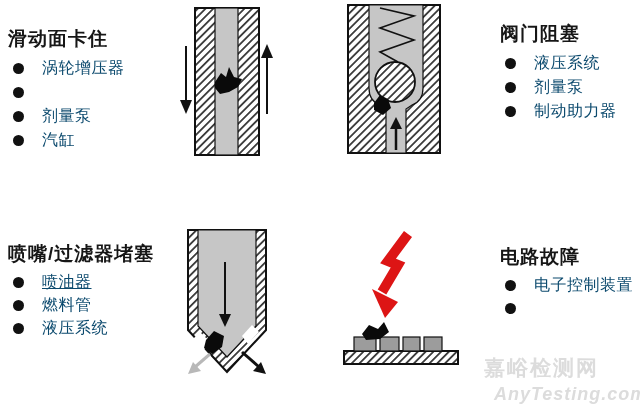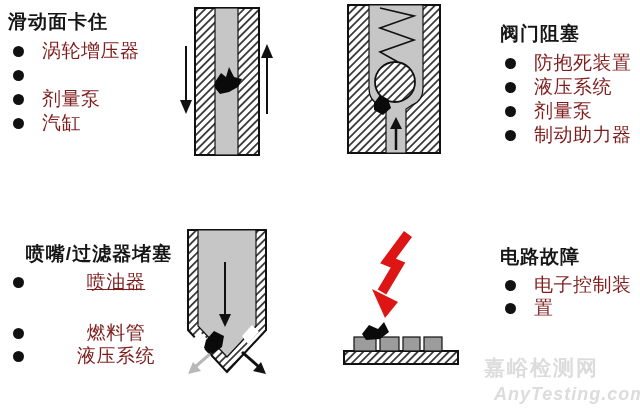--- a/index.html
+++ b/index.html
@@ -3,61 +3,60 @@
 <meta charset="utf-8">
 <style>
   html,body{margin:0;padding:0;background:#ffffff;}
   .canvas{
     position:relative;width:640px;height:413px;background:#ffffff;overflow:hidden;
     font-family:"Liberation Sans","DejaVu Sans",sans-serif;color:#1c1c1c;
   }
   .textblock{position:absolute;}
   .sec-title{font-size:19px;font-weight:bold;letter-spacing:1px;line-height:24px;margin:0;color:#161616;}
   ul.bullets{list-style:none;margin:5px 0 0 0;padding:0;}
-  ul.bullets li{position:relative;padding-left:34px;height:24px;line-height:24px;font-size:19px;letter-spacing:0.5px;color:#7f1d1d;}
+  ul.bullets li{position:relative;padding-left:34px;height:24px;line-height:24px;font-size:16px;letter-spacing:0.5px;color:#0c4a6e;}
   ul.bullets .dot{position:absolute;left:5px;top:7px;width:11px;height:11px;border-radius:50%;background:#111;}
   .diagram{position:absolute;}
   .caption{position:absolute;left:136px;top:383px;font-size:16px;letter-spacing:0.5px;color:#222;white-space:pre;z-index:3;}
   .wm{position:absolute;color:#dcdcdc;z-index:1;}
   .wm-name{left:484px;top:354px;font-size:21px;font-weight:bold;letter-spacing:2px;}
   .wm-url{left:494px;top:384px;font-size:18px;font-weight:bold;font-style:italic;letter-spacing:1px;}
 </style>
 </head>
 <body>
 
 <div class="canvas">
 
   <div class="wm wm-name">嘉峪检测网</div>
   <div class="wm wm-url">AnyTesting.com</div>
 
-  <div class="textblock" style="left:8px;top:10px;width:178px;font-family:Liberation Serif, serif;">
+  <div class="textblock" style="left:8px;top:27px;width:178px;font-family:Liberation Serif, serif;">
     <div class="sec-title">滑动面卡住</div>
     <ul class="bullets">
       <li><span class="dot"></span><span>涡轮增压器</span></li>
       <li><span class="dot"></span></li>
       <li><span class="dot"></span><span>剂量泵</span></li>
       <li><span class="dot"></span><span>汽缸</span></li>
     </ul>
   </div>
 
   <div class="textblock" style="left:500px;top:22px;width:140px;">
     <div class="sec-title">阀门阻塞</div>
     <ul class="bullets">
-      <li><span class="dot"></span><span>防抱死装置</span></li>
       <li><span class="dot"></span><span>液压系统</span></li>
       <li><span class="dot"></span><span>剂量泵</span></li>
       <li><span class="dot"></span><span>制动助力器</span></li>
     </ul>
   </div>
 
-  <div class="textblock" style="left:8px;top:242px;width:182px;text-align:center;">
+  <div class="textblock" style="left:8px;top:242px;width:182px;">
     <div class="sec-title">喷嘴/过滤器堵塞</div>
     <ul class="bullets" style="margin-top:4px;">
       <li style="height:23px;line-height:23px;text-decoration:underline;"><span class="dot"></span><span>喷油器</span></li>
-      <li style="height:23px;line-height:23px;margin-top:28px;"><span class="dot"></span><span>燃料管</span></li>
+      <li style="height:23px;line-height:23px;"><span class="dot"></span><span>燃料管</span></li>
       <li style="height:23px;line-height:23px;"><span class="dot"></span><span>液压系统</span></li>
     </ul>
   </div>
 
   <div class="textblock" style="left:500px;top:245px;width:142px;">
     <div class="sec-title">电路故障</div>
     <ul class="bullets" style="margin-top:4px;">
       <li style="height:23px;line-height:23px;"><span class="dot"></span><span>电子控制装置</span></li>
       <li style="height:23px;line-height:23px;"><span class="dot"></span></li>
     </ul>

